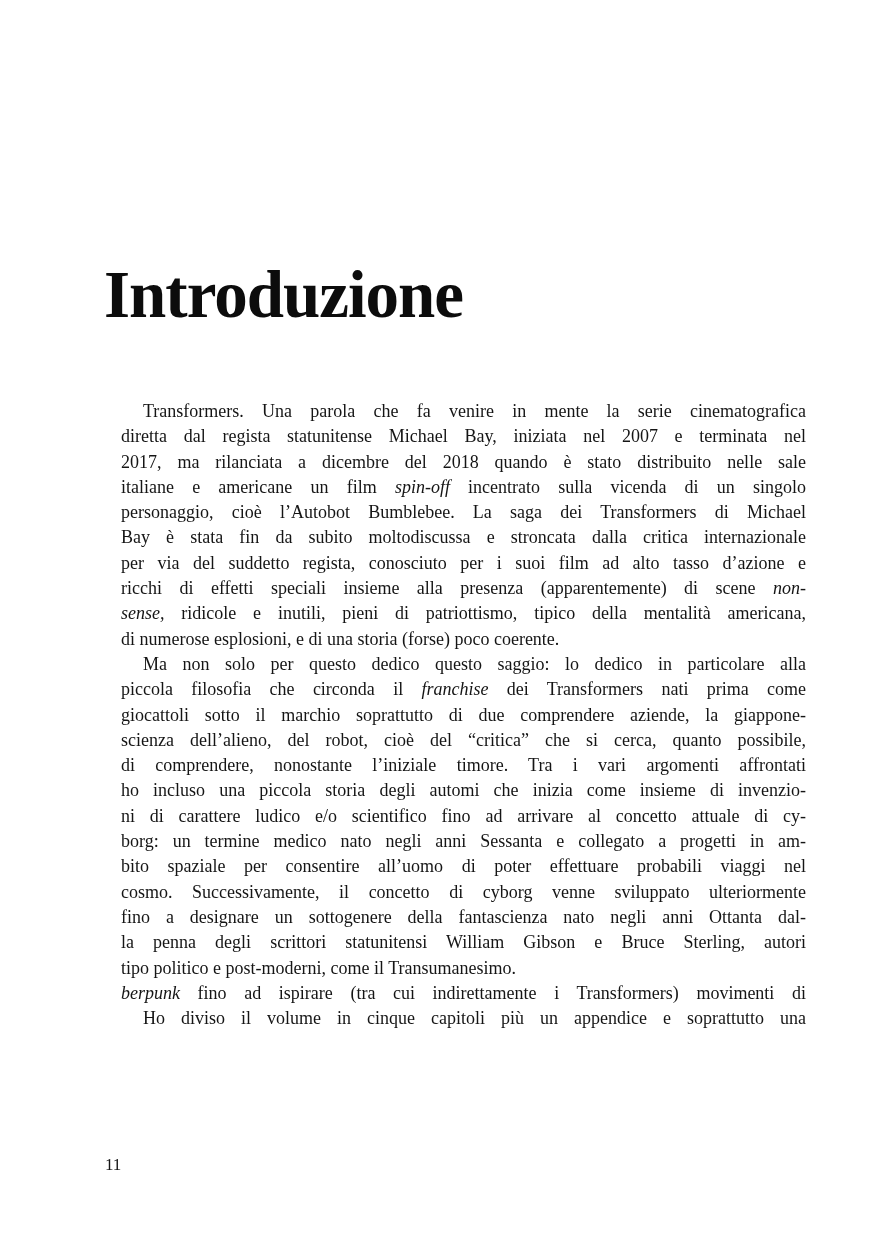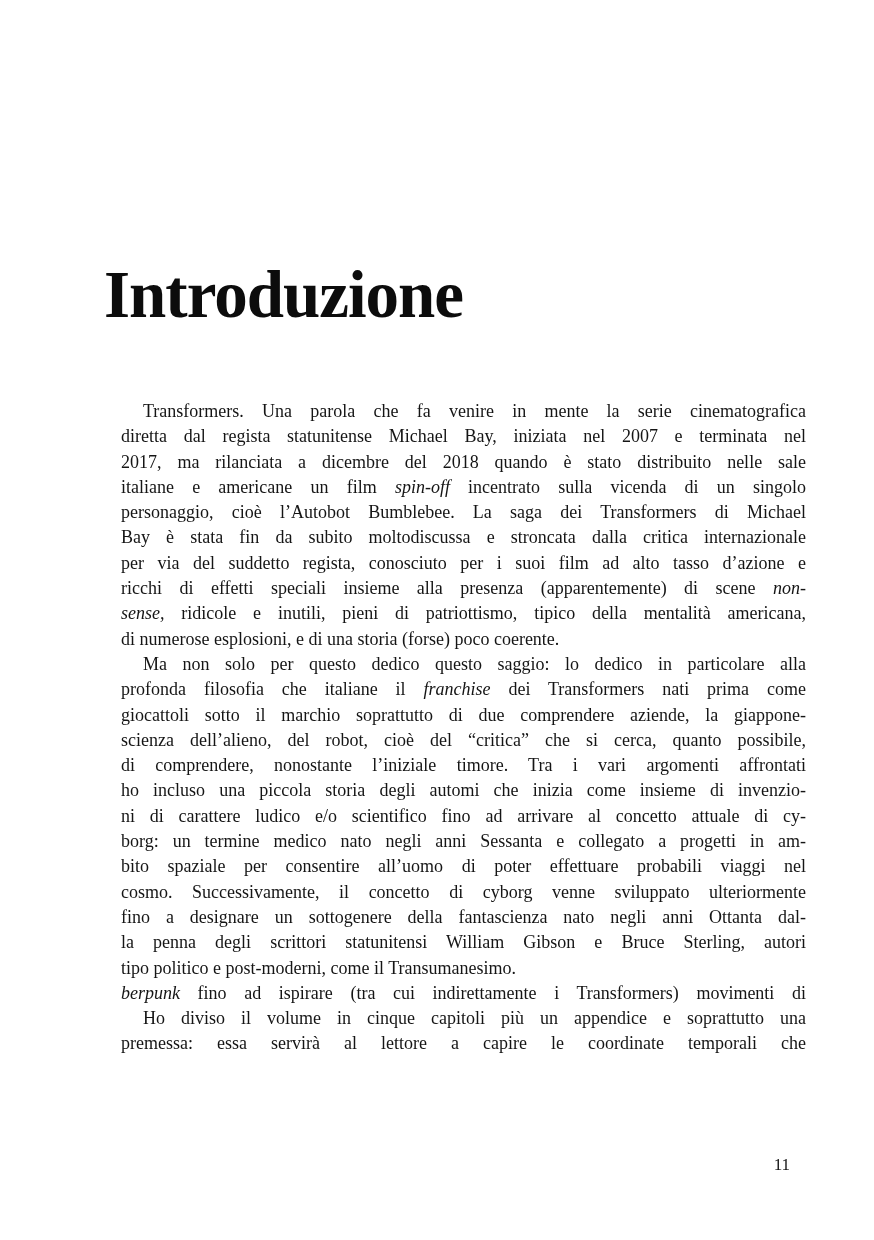--- a/index.html
+++ b/index.html
@@ -50,21 +50,21 @@
     text-align-last: left;
   }
   .it {
     font-style: italic;
   }
   .page-number {
     position: absolute;
     left: 105px;
     top: 1152px;
     width: 685px;
-    text-align: right;
+    text-align: left;
     font-size: 17px;
     line-height: 25px;
     color: #151515;
   }
 </style>
 </head>
 <body>
 
 <div class="page">
   <h1 class="chapter-title">Introduzione</h1>
@@ -74,31 +74,30 @@
       <div class="line"><span>diretta dal regista statunitense Michael Bay, iniziata nel 2007 e terminata nel</span></div>
       <div class="line"><span>2017, ma rilanciata a dicembre del 2018 quando è stato distribuito nelle sale</span></div>
       <div class="line"><span>italiane e americane un film </span><span class="it">spin-off</span><span> incentrato sulla vicenda di un singolo</span></div>
       <div class="line"><span>personaggio, cioè l’Autobot Bumblebee. La saga dei Transformers di Michael</span></div>
       <div class="line"><span>Bay è stata fin da subito moltodiscussa e stroncata dalla critica internazionale</span></div>
       <div class="line"><span>per via del suddetto regista, conosciuto per i suoi film ad alto tasso d’azione e</span></div>
       <div class="line"><span>ricchi di effetti speciali insieme alla presenza (apparentemente) di scene </span><span class="it">non-</span></div>
       <div class="line"><span class="it">sense,</span><span> ridicole e inutili, pieni di patriottismo, tipico della mentalità americana,</span></div>
       <div class="line left-last"><span>di numerose esplosioni, e di una storia (forse) poco coerente.</span></div>
       <div class="line first"><span>Ma non solo per questo dedico questo saggio: lo dedico in particolare alla</span></div>
-      <div class="line"><span>profonda filosofia che italiane il </span><span class="it">franchise</span><span> dei Transformers nati prima come</span></div>
+      <div class="line"><span>piccola filosofia che circonda il </span><span class="it">franchise</span><span> dei Transformers nati prima come</span></div>
       <div class="line"><span>giocattoli sotto il marchio soprattutto di due comprendere aziende, la giappone-</span></div>
       <div class="line"><span>scienza dell’alieno, del robot, cioè del “critica” che si cerca, quanto possibile,</span></div>
       <div class="line"><span>di comprendere, nonostante l’iniziale timore. Tra i vari argomenti affrontati</span></div>
       <div class="line"><span>ho incluso una piccola storia degli automi che inizia come insieme di invenzio-</span></div>
       <div class="line"><span>ni di carattere ludico e/o scientifico fino ad arrivare al concetto attuale di cy-</span></div>
       <div class="line"><span>borg: un termine medico nato negli anni Sessanta e collegato a progetti in am-</span></div>
       <div class="line"><span>bito spaziale per consentire all’uomo di poter effettuare probabili viaggi nel</span></div>
       <div class="line"><span>cosmo. Successivamente, il concetto di cyborg venne sviluppato ulteriormente</span></div>
       <div class="line"><span>fino a designare un sottogenere della fantascienza nato negli anni Ottanta dal-</span></div>
       <div class="line"><span>la penna degli scrittori statunitensi William Gibson e Bruce Sterling, autori</span></div>
       <div class="line left-last"><span>tipo politico e post-moderni, come il Transumanesimo.</span></div>
       <div class="line"><span class="it">berpunk</span><span> fino ad ispirare (tra cui indirettamente i Transformers) movimenti di</span></div>
       <div class="line first"><span>Ho diviso il volume in cinque capitoli più un appendice e soprattutto una</span></div>
-      <div class="line"><span>premessa: essa servirà al lettore a capire le coordinate temporali che</span></div>
     </div>
 
   <div class="page-number">11</div>
 </div>
 
 </body></html>

